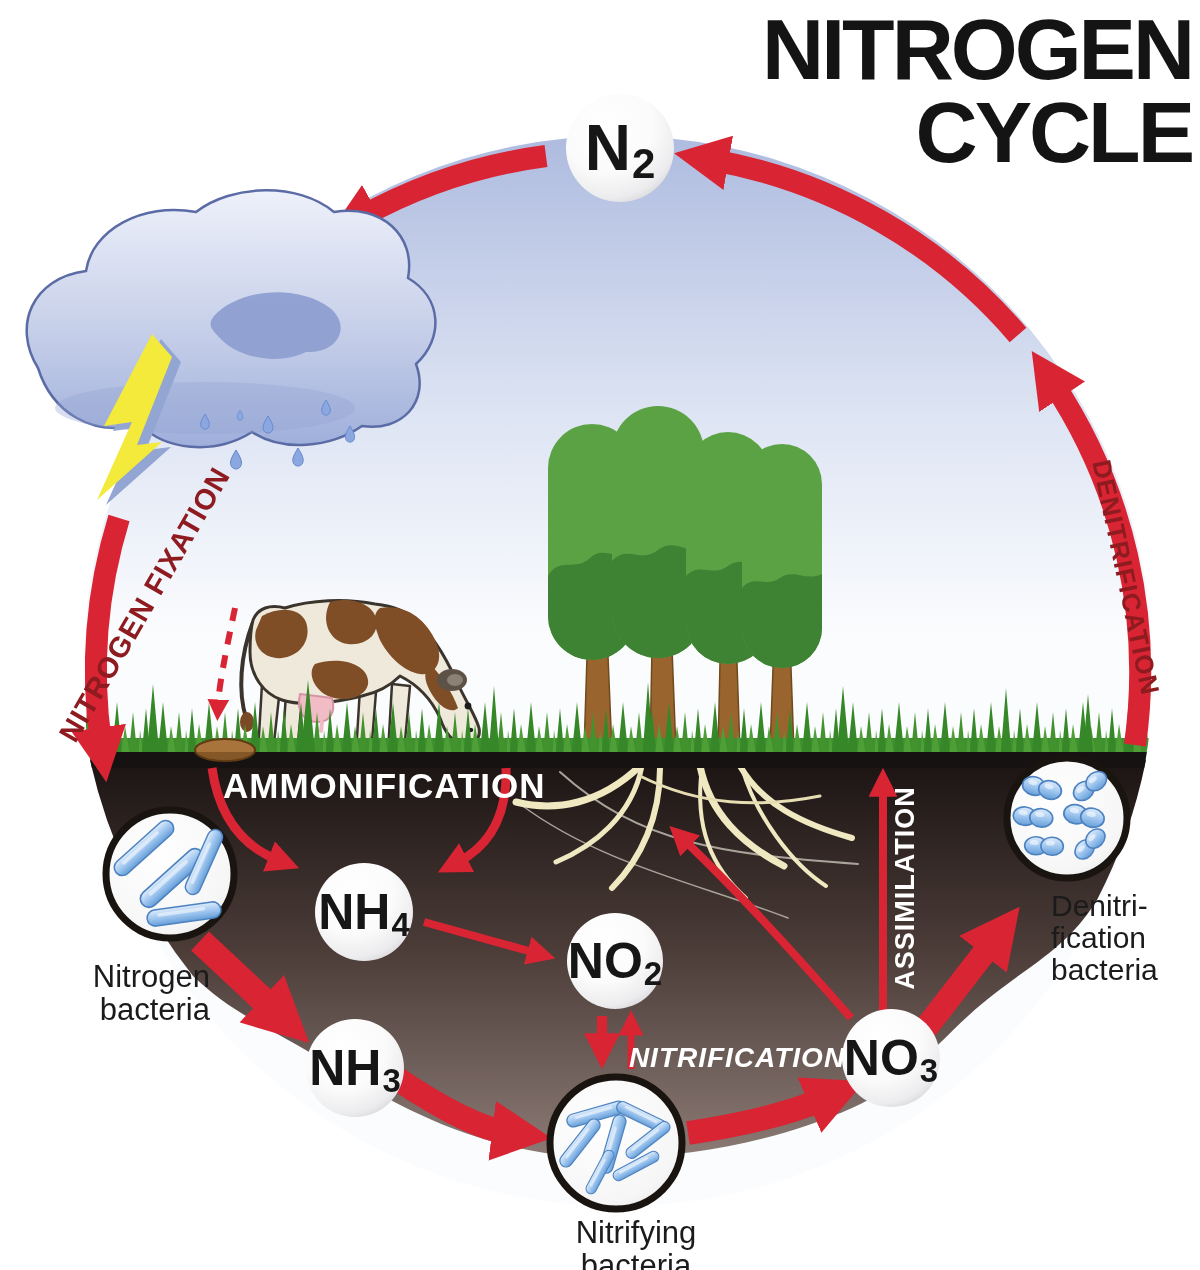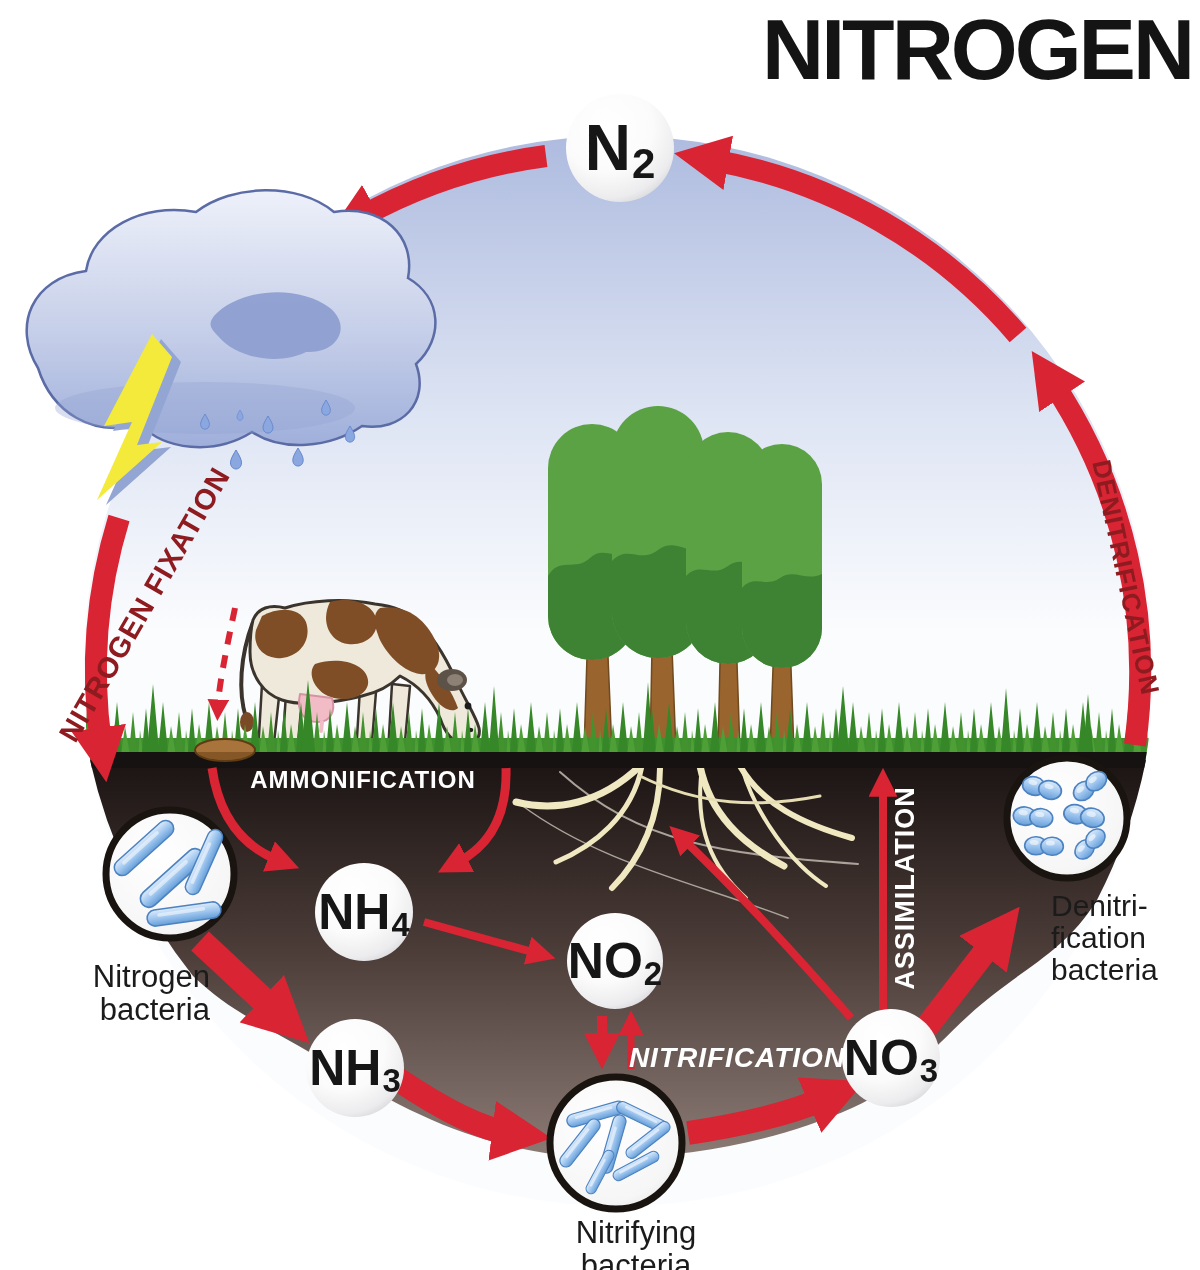--- a/index.html
+++ b/index.html
@@ -256,20 +256,21 @@
 
   <circle cx="620" cy="132" r="54" fill="url(#sphereGrad)"></circle>
   <circle cx="364" cy="896" r="49" fill="url(#sphereGrad)"></circle>
   <circle cx="615" cy="945" r="48" fill="url(#sphereGrad)"></circle>
   <circle cx="355" cy="1052" r="49" fill="url(#sphereGrad)"></circle>
   <circle cx="891" cy="1042" r="49" fill="url(#sphereGrad)"></circle>
 </svg>
 
 <div class="page-title">
   <div>NITROGEN</div>
+  <div>CYCLE</div>
 </div>
 
 <div class="mol-label big" style="left:552px;top:92px;width:136px;height:80px;">
   <span class="sym">N</span>
       <span class="sub">2</span>
 </div>
 <div class="mol-label" style="left:294px;top:860px;width:140px;height:72px;">
   <span class="sym">NH</span>
       <span class="sub">4</span>
 </div>
@@ -279,21 +280,21 @@
 </div>
 <div class="mol-label" style="left:285px;top:1016px;width:140px;height:72px;">
   <span class="sym">NH</span>
       <span class="sub">3</span>
 </div>
 <div class="mol-label" style="left:821px;top:1006px;width:140px;height:72px;">
   <span class="sym">NO</span>
       <span class="sub">3</span>
 </div>
 
-<div class="proc-label" style="left:213px;top:750px;width:300px;font-size:24px;">AMMONIFICATION</div>
+<div class="proc-label" style="left:223px;top:750px;width:300px;font-size:35px;">AMMONIFICATION</div>
 <div class="proc-label" style="left:612px;top:1026px;width:250px;font-size:28px;font-style:italic;">NITRIFICATION</div>
 <div class="proc-label" style="left:797px;top:855px;width:220px;height:34px;font-size:27px;transform:rotate(-90deg);">ASSIMILATION</div>
 <div class="proc-label maroon" style="left:-43px;top:571px;width:380px;height:38px;font-size:29px;transform:rotate(-60deg);">NITROGEN FIXATION</div>
 <div class="proc-label maroon" style="left:953px;top:544px;width:340px;height:36px;font-size:26px;transform:rotate(78deg);">DENITRIFICATION</div>
 
 <div class="bact-label" style="left:18px;top:944px;width:192px;text-align:right;">
   <div>Nitrogen</div>
   <div>bacteria</div>
 </div>
 <div class="bact-label" style="left:512px;top:1200px;width:248px;text-align:center;">

